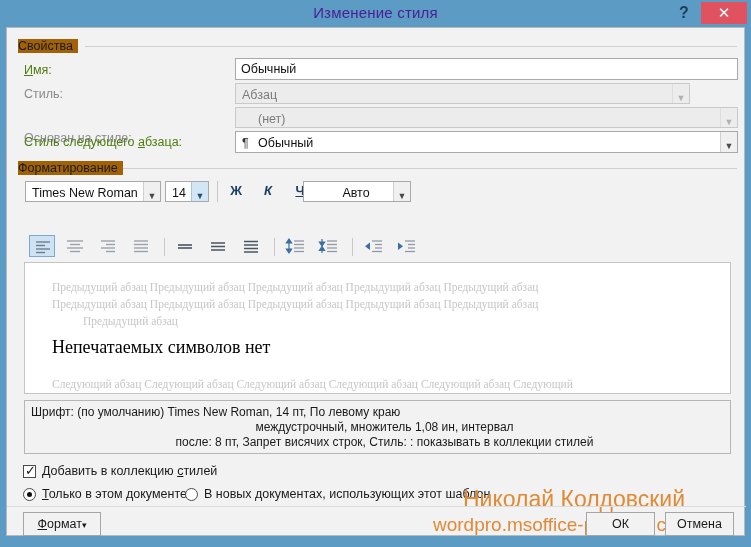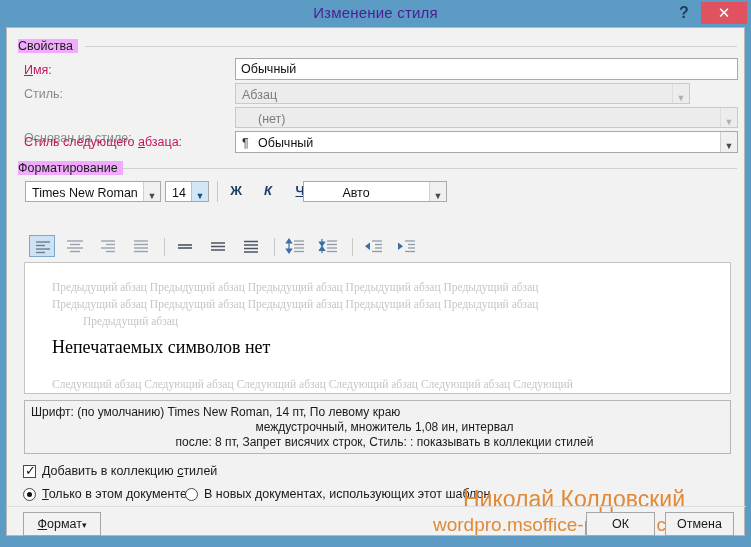--- a/index.html
+++ b/index.html
@@ -51,34 +51,34 @@
     position: absolute; left: 6px; top: 27px;
     width: 739px; height: 509px;
     background: #f2f2f2;
     border: 1px solid #b8b8b8;
   }
   
   .group-label {
     position: absolute;
     font-size: 12.5px;
     color: #1a1a1a;
-    background: #f0abfc;
+    background: #a16207;
     padding-right: 5px;
     z-index: 3;
   }
   .group-line {
     position: absolute;
     height: 1px;
     background: #d0d0d0;
     z-index: 1;
   }
   .row-label {
     position: absolute;
     font-size: 12.5px;
-    color: #be185d;
+    color: #4d7c0f;
     white-space: nowrap;
   }
   .row-label.dim { color: #8a8a8a; }
   .u { text-decoration: underline; }
   
   .textbox {
     position: absolute;
     background: #ffffff;
     border: 1px solid #a9a9a9;
     font-size: 12.5px;
@@ -289,21 +289,21 @@
           <i>▼</i>
         </span>
     </div>
     <div class="sep" style="left:210px; top:153px; height:21px;"></div>
 
     <div class="tbtn" style="left:218px; top:155px; width:22px; height:18px; font-weight:bold;">Ж</div>
     <div class="tbtn" style="left:250px; top:155px; width:22px; height:18px; font-style:italic; font-weight:bold;">К</div>
     <div class="tbtn" style="left:282px; top:155px; width:22px; height:18px; text-decoration:underline; font-weight:bold;">Ч</div>
     <div class="sep" style="left:312px; top:153px; height:21px;"></div>
 
-    <div class="combo" style="left:296px; top:153px; width:144px; height:21px;">
+    <div class="combo" style="left:296px; top:153px; width:108px; height:21px;">
       <span class="val" style="left:0; width:104px; text-align:center;">Авто</span>
       <span class="arrow">
           <i>▼</i>
         </span>
     </div>
 
     <div class="ibtn sel" style="left:22px; top:207px;">
       <svg width="26" height="22" viewBox="0 0 26 22">
           <g stroke="#6e7c8a" stroke-width="1.4">
         <line x1="6" y1="6" x2="20" y2="6"></line>

